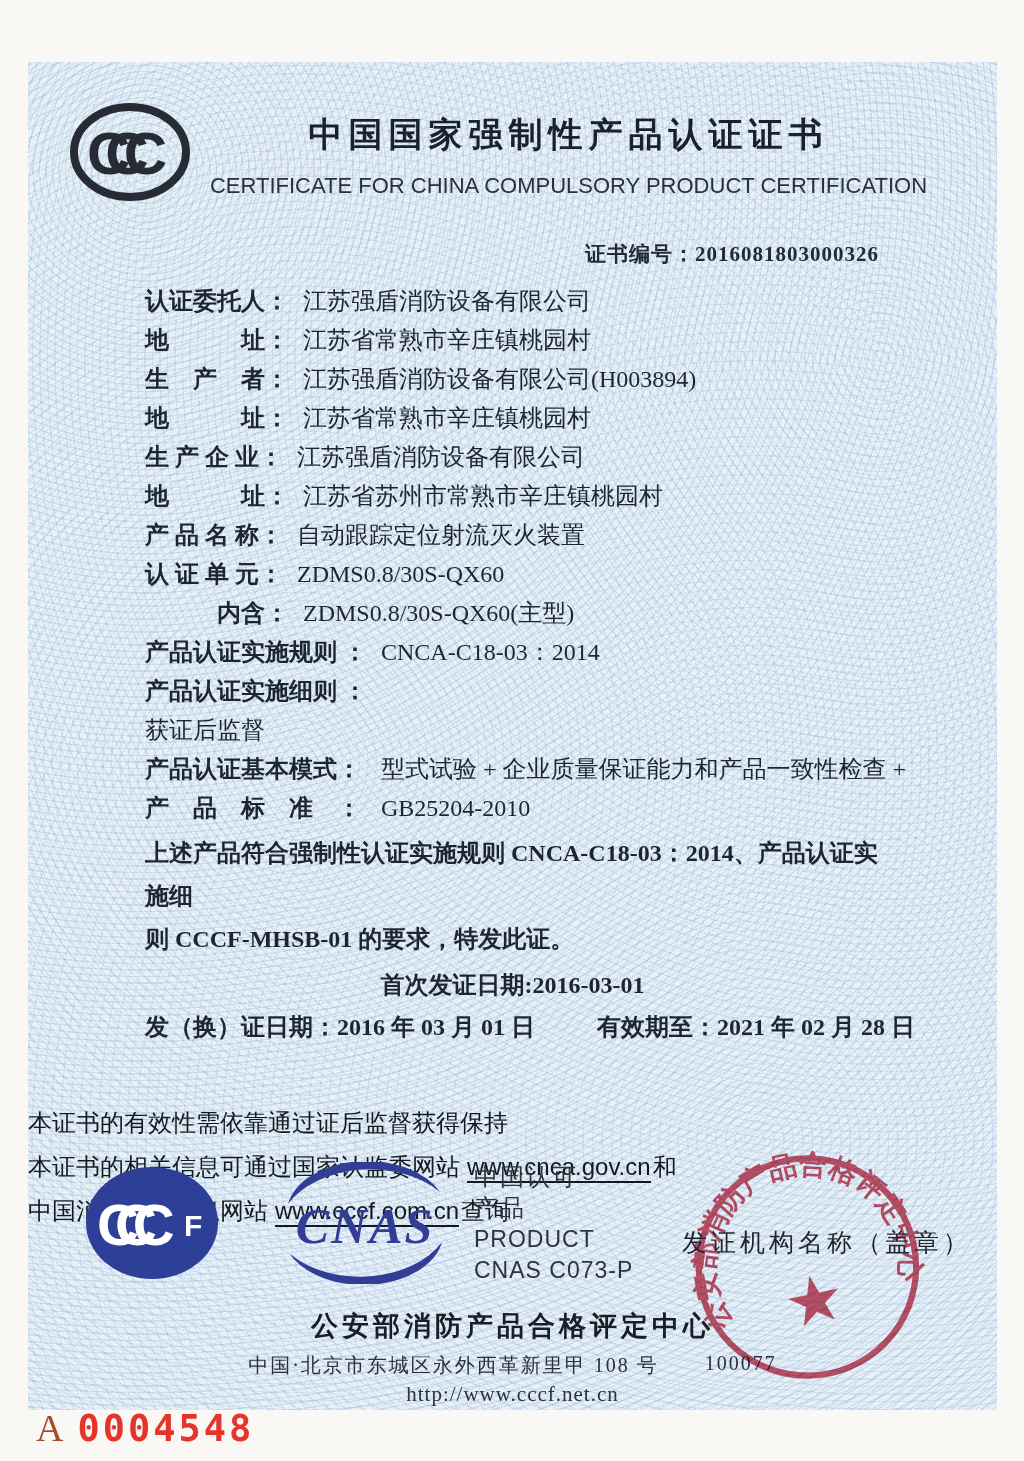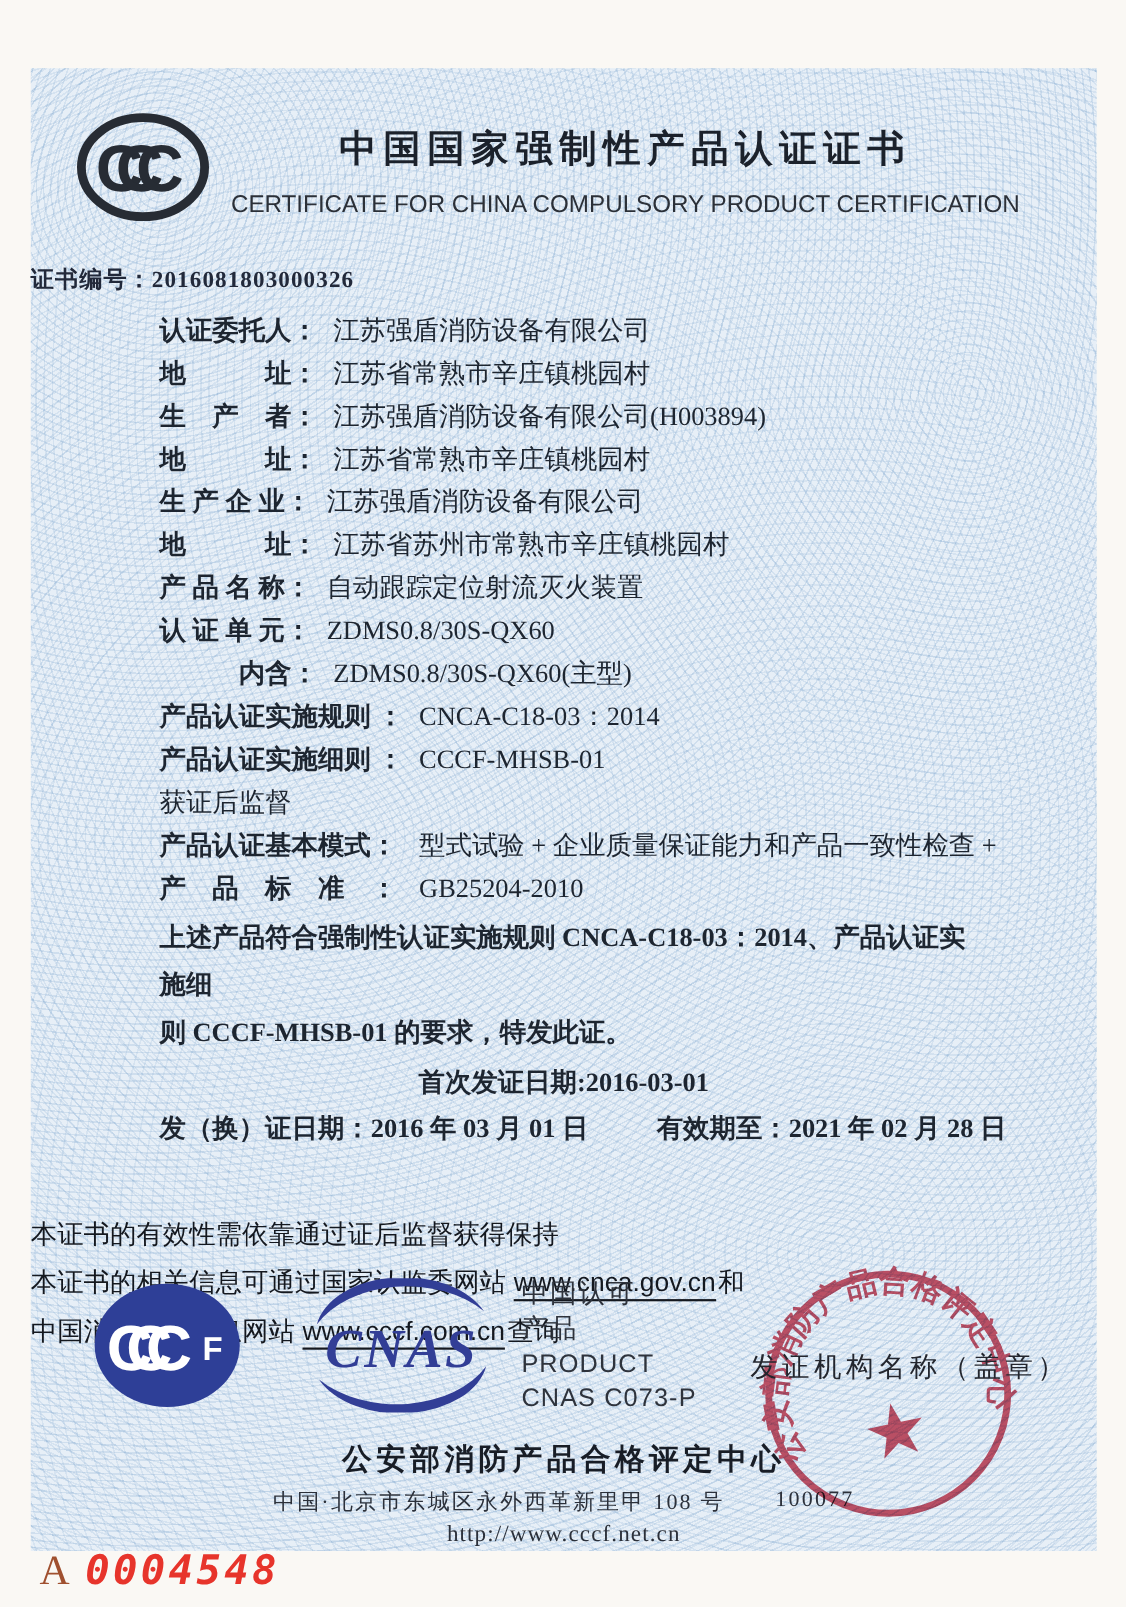--- a/index.html
+++ b/index.html
@@ -30,21 +30,21 @@
   .title {
     font-family:"Liberation Sans","DejaVu Sans",sans-serif;
     font-weight:700; font-size:34px; letter-spacing:6px; color:#1b212b;
   }
   .subtitle {
     margin-top:15px; font-family:"Liberation Sans","DejaVu Sans",sans-serif;
     font-size:22px; letter-spacing:0px; color:#2b3038; white-space:nowrap;
   }
 
   .cert-no {
-    margin-top:36px; padding-right:118px;
+    margin-top:36px; text-align:right; padding-right:118px;
     font-size:21px; font-weight:600; letter-spacing:1px; color:#22293a;
   }
 
   
   .cert-body { padding:14px 108px 0 117px; font-size:24px; line-height:39px; }
   .cert-row { display:flex;gap:14px; }
   .cert-label { font-weight:700; white-space:pre; }
   .cert-value { white-space:pre; }
 
   .statement { padding:4px 100px 0 117px; font-size:24px; line-height:43px; font-weight:700; }
@@ -87,21 +87,21 @@
   .footer-web {
     position:absolute; left:0; top:1320px; width:100%; text-align:center;
     font-size:21px; letter-spacing:1px; color:#2b303a;
   }
 
   
   .serial { position:absolute; left:36px; top:1406px; display:flex; align-items:baseline; gap:14px; }
   .serial-a { font-size:38px; color:#a0502f; }
   .serial-num {
     font-family:"DejaVu Sans Mono","Liberation Mono",monospace;
-    font-weight:700; font-size:37px; letter-spacing:3px; color:#e7342b;font-style:italic;
+    font-weight:700; font-size:37px; letter-spacing:3px; color:#e7342b;
   }
 </style>
 </head>
 <body>
 
 <div class="page">
   <div class="cert">
 
     <div class="header">
       <svg class="ccc-logo" viewBox="0 0 128 104" aria-hidden="true">
@@ -164,21 +164,20 @@
     <span class="cert-value">ZDMS0.8/30S-QX60(主型)</span>
   </div>
 
   <div class="cert-row">
     <span class="cert-label">产品认证实施规则 ：</span>
     <span class="cert-value">CNCA-C18-03：2014</span>
   </div>
 
   <div class="cert-row">
     <span class="cert-label">产品认证实施细则 ：</span>
-    <span class="cert-value">CCCF-MHSB-01</span>
   </div>
 
   <div class="cert-row">
 
     <span class="cert-value">获证后监督</span>
   </div>
 
   <div class="cert-row">
     <span class="cert-label">产品认证基本模式：</span>
     <span class="cert-value"> 型式试验 + 企业质量保证能力和产品一致性检查 +</span>

